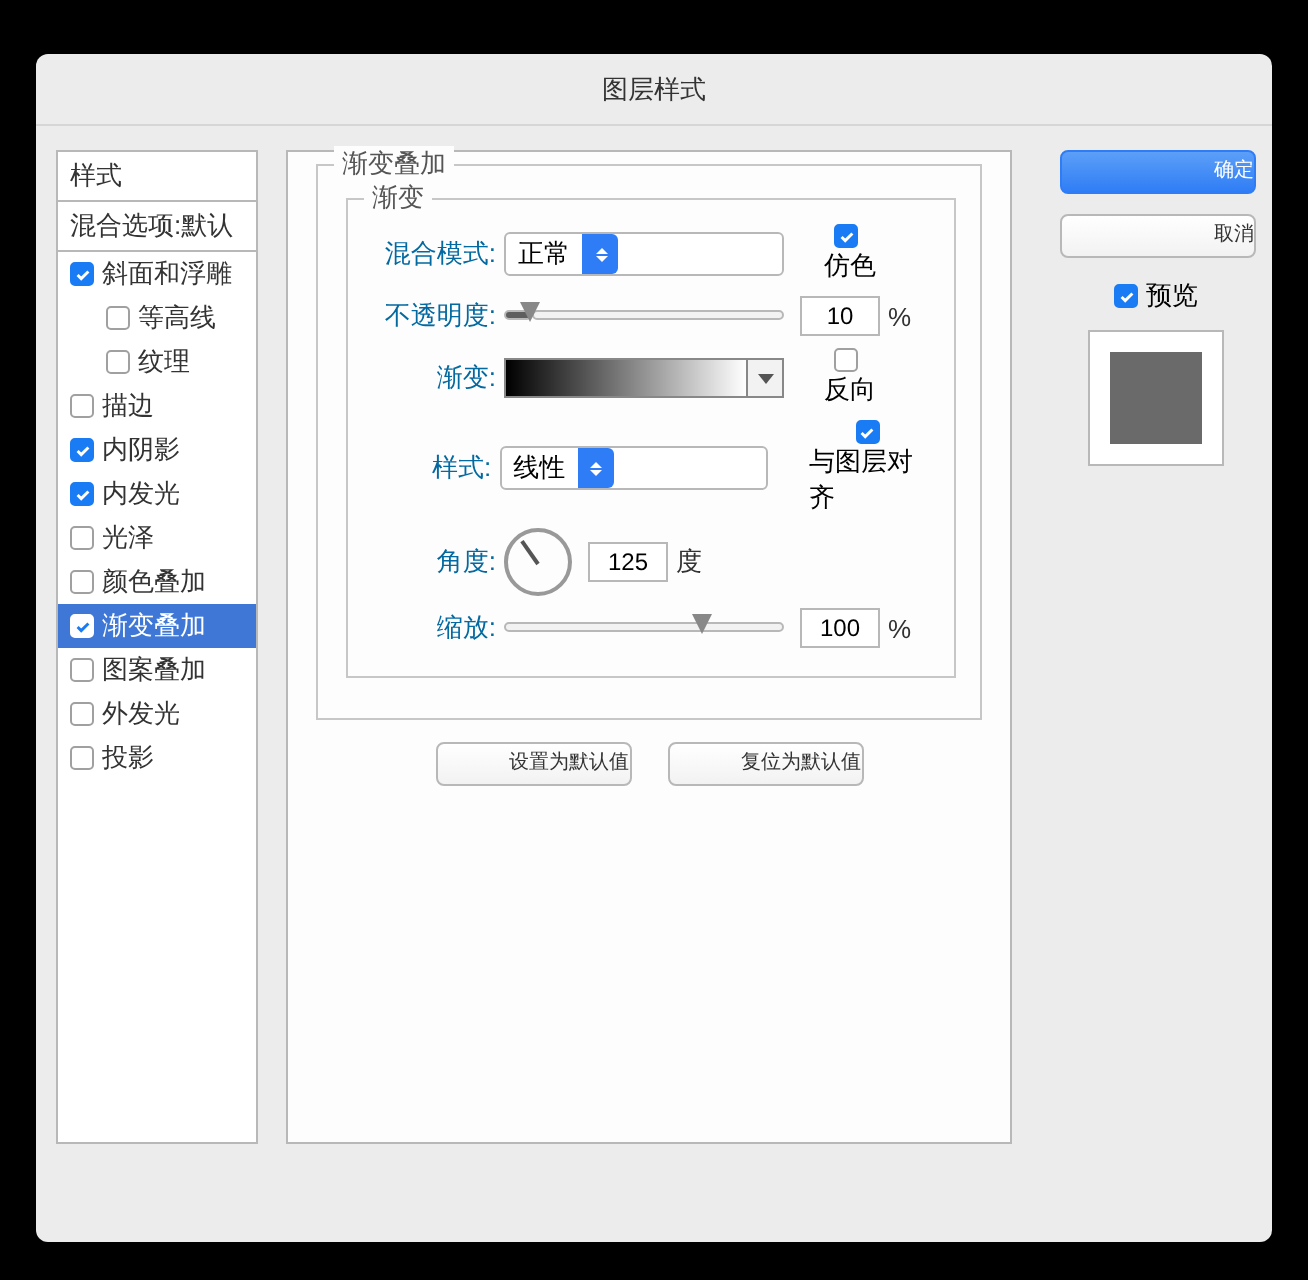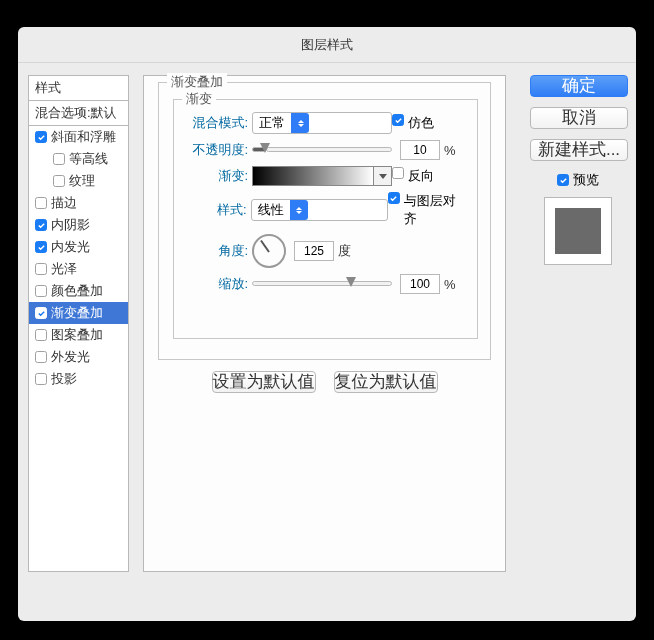--- a/index.html
+++ b/index.html
@@ -27,36 +27,36 @@
   .fs-outer { height:278px; }
   .fs-inner { position:absolute; left:14px; top:16px; right:12px; border:1px solid #c7c7c7; height:240px; }
   .row { display:flex; align-items:center; margin:6px 0; }
   .lab { width:68px; text-align:right; color:#0369a1; padding-right:4px; }
   .sel { position:relative; height:22px; border:1px solid #b8b8b8; border-radius:3px; background:#fff; display:inline-flex; align-items:center; }
   .sel .txt { padding:0 6px; }
   .sel .arr { width:18px; height:100%; background:#2f7df6; border-left:1px solid #2f7df6; border-top-right-radius:3px; border-bottom-right-radius:3px; display:flex; flex-direction:column; align-items:center; justify-content:center; }
   .sel .arr::before,.sel .arr::after { content:""; width:0; height:0; border-left:3px solid transparent; border-right:3px solid transparent; }
   .sel .arr::before { border-bottom:3px solid #fff; margin-bottom:1px; }
   .sel .arr::after { border-top:3px solid #fff; }
-  .chkline { display:inline-flex; margin-left:0; }
+  .chkline { display:inline-flex; align-items:center; margin-left:20px;flex-direction:column; }
   .chkline .cb { margin-right:4px; }
   .slider { position:relative; height:18px; display:inline-block; }
   .slider .track { position:absolute; left:0; right:0; top:6px; height:5px; border:1px solid #b8b8b8; border-radius:3px; background:#f2f2f2; }
   .slider .track.fill-dark { background:#5f5e5e; }
   .slider .knob { position:absolute; top:2px; width:0; height:0; border-left:5px solid transparent; border-right:5px solid transparent; border-top:10px solid #888; }
   .numin { width:40px; height:20px; border:1px solid #b8b8b8; background:#fff; text-align:center; font-size:12px; }
   .unit { margin-left:4px; color:#333; }
   .gradbox { position:relative; width:140px; height:20px; border:1px solid #888; display:inline-flex; }
   .gradbox .g { flex:1; background:linear-gradient(90deg,#000,#fff); }
   .gradbox .dd { width:18px; background:#f2f2f2; border-left:1px solid #888; display:flex; align-items:center; justify-content:center; }
   .gradbox .dd::after { content:""; width:0;height:0;border-left:4px solid transparent;border-right:4px solid transparent;border-top:5px solid #555; }
   .angle { width:34px; height:34px; border:2px solid #999; border-radius:50%; position:relative; margin-right:8px; }
   .angle .hand { position:absolute; left:50%; top:50%; width:14px; height:2px; background:#555; transform-origin:0 50%; transform:rotate(-125deg); }
   .btnrow { display:flex; justify-content:center; gap:18px; margin-top:16px; }
-  .macbtn { min-width:98px; height:22px; border:1px solid #b8b8b8; border-radius:4px; background:linear-gradient(#fff,#f2f2f2); text-align:center; line-height:20px; font-size:17px; color:#333; cursor:default; }
+  .macbtn { min-width:98px; height:22px; border:1px solid #b8b8b8; border-radius:4px; background:linear-gradient(#fff,#f2f2f2); text-align:right; line-height:20px; font-size:10px; color:#333; cursor:default; }
   .macbtn.primary { background:linear-gradient(#5c9ff8,#2f7df6); color:#fff; border-color:#2f7df6; }
 
   .rightcol { position:absolute; right:0; top:0; width:96px; }
   .rightcol .macbtn { width:96px; margin-bottom:10px; }
   .preview-chk { display:flex; align-items:center; justify-content:center; margin:4px 0 8px; }
   .swatch { width:68px; height:68px; margin:0 auto; border:1px solid #b8b8b8; background:#fff; display:flex; align-items:center; justify-content:center; }
   .swatch .inner { width:46px; height:46px; background:#6a6a6a; }
 </style>
 </head>
 <body>
@@ -220,21 +220,20 @@
         <div class="btnrow" style="position:absolute; left:0; right:0; bottom:-34px;">
           <div class="macbtn">设置为默认值</div>
           <div class="macbtn">复位为默认值</div>
         </div>
       </div>
     </div>
 
     <div class="rightcol">
       <div class="macbtn primary">确定</div>
       <div class="macbtn">取消</div>
-      <div class="macbtn">新建样式...</div>
       <div class="preview-chk">
         <span class="cb checked">
             <svg viewBox="0 0 10 10">
               <path d="M2 5 L4 7 L8 3" stroke="#fff" stroke-width="1.6" fill="none"></path>
             </svg>
           </span>
         <span>预览</span>
       </div>
       <div class="swatch">
           <div class="inner"></div>

